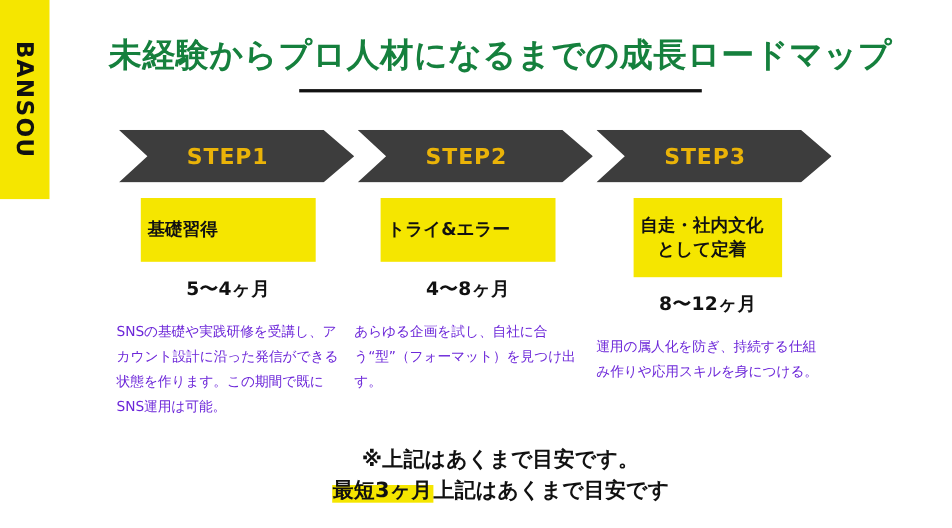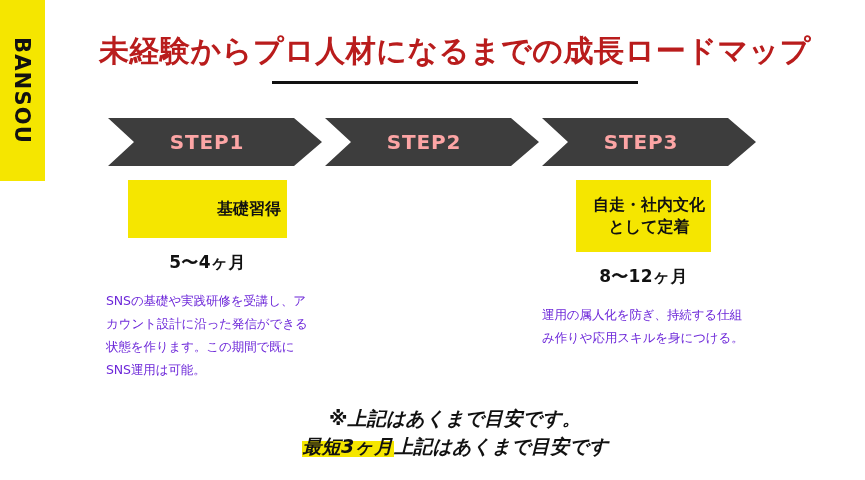--- a/index.html
+++ b/index.html
@@ -47,21 +47,21 @@
   .title-block {
     position: absolute;
     left: 45px;
     top: 33px;
     width: 820px;
     text-align: center;
   }
   .title-text {
     font-size: 30px;
     font-weight: bold;
-    color: #b91c1c;
+    color: #15803d;
     letter-spacing: 0.5px;
     line-height: 1.2;
     white-space: nowrap;
   }
   .title-rule {
     width: 366px;
     height: 3px;
     background: #111111;
     margin: 12px auto 0 auto;
   }
@@ -96,21 +96,21 @@
       0 48px,
       26px 24px
     );
   }
   .step-arrow.s1 { left: 0px; }
   .step-arrow.s2 { left: 217px; }
   .step-arrow.s3 { left: 434px; }
   .step-label {
     font-size: 20px;
     font-weight: bold;
-    color: #fca5a5;
+    color: #eab308;
     letter-spacing: 0.8px;
     position: relative;
     left: -8px;
   }
 
   
   .columns {
     position: absolute;
     left: 100px;
     top: 180px;
@@ -126,21 +126,21 @@
   .col.c2 { left: 218px; }
   .col.c3 { left: 436px; }
 
   .phase-box {
     background: #F5E600;
     width: 159px;
     margin: 0 auto;
     min-height: 58px;
     display: flex;
     align-items: center;
-    justify-content: flex-end;
+    justify-content: flex-start;
     text-align: center;
     padding: 4px 6px;
     box-sizing: border-box;
   }
   .col.c3 .phase-box {
     width: 135px;
     min-height: 72px;
   }
   .phase-label {
     font-size: 16px;
@@ -178,21 +178,20 @@
     top: 405px;
     width: 820px;
     text-align: center;
   }
   .footer-line {
     font-size: 19px;
     font-weight: bold;
     color: #111111;
     line-height: 1.45;
     letter-spacing: 0.2px;
-    font-style: italic;
   }
   .hl {
     background: linear-gradient(to top, #F5E600 0%, #F5E600 72%, transparent 72%);
     padding: 0 1px;
   }
 </style>
 </head>
 <body>
 
 <div class="brand-bar">
@@ -219,20 +218,27 @@
 <div class="columns">
 
   <div class="col c1">
     <div class="phase-box">
       <span class="phase-label">基礎習得</span>
     </div>
     <div class="duration">5〜4ヶ月</div>
     <div class="body-text">SNSの基礎や実践研修を受講し、アカウント設計に沿った発信ができる状態を作ります。この期間で既にSNS運用は可能。</div>
   </div>
 
+  <div class="col c2">
+    <div class="phase-box">
+      <span class="phase-label">トライ&amp;エラー</span>
+    </div>
+    <div class="duration">4〜8ヶ月</div>
+    <div class="body-text">あらゆる企画を試し、自社に合う“型”（フォーマット）を見つけ出す。</div>
+  </div>
 
   <div class="col c3">
     <div class="phase-box">
       <span class="phase-label">自走・社内文化
 として定着</span>
     </div>
     <div class="duration">8〜12ヶ月</div>
     <div class="body-text">運用の属人化を防ぎ、持続する仕組み作りや応用スキルを身につける。</div>
   </div>
 

